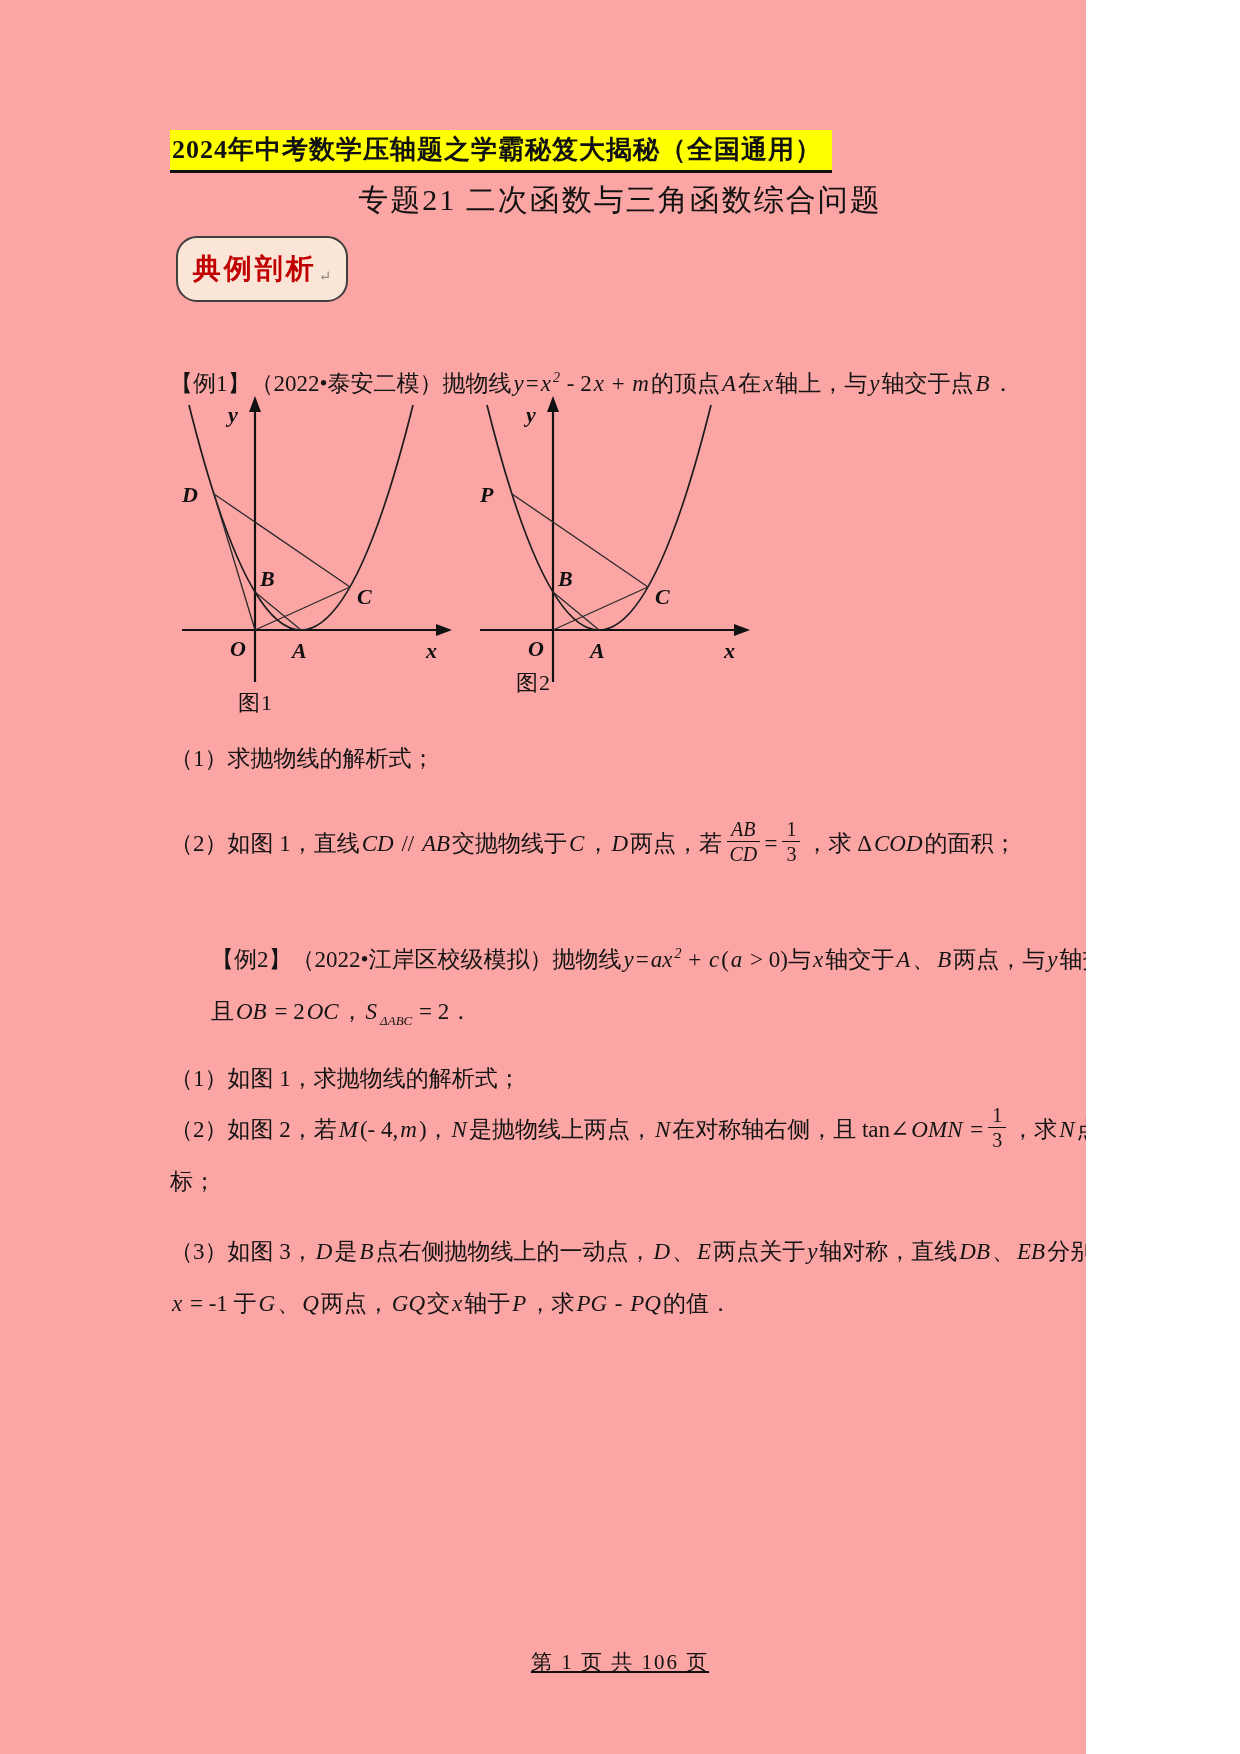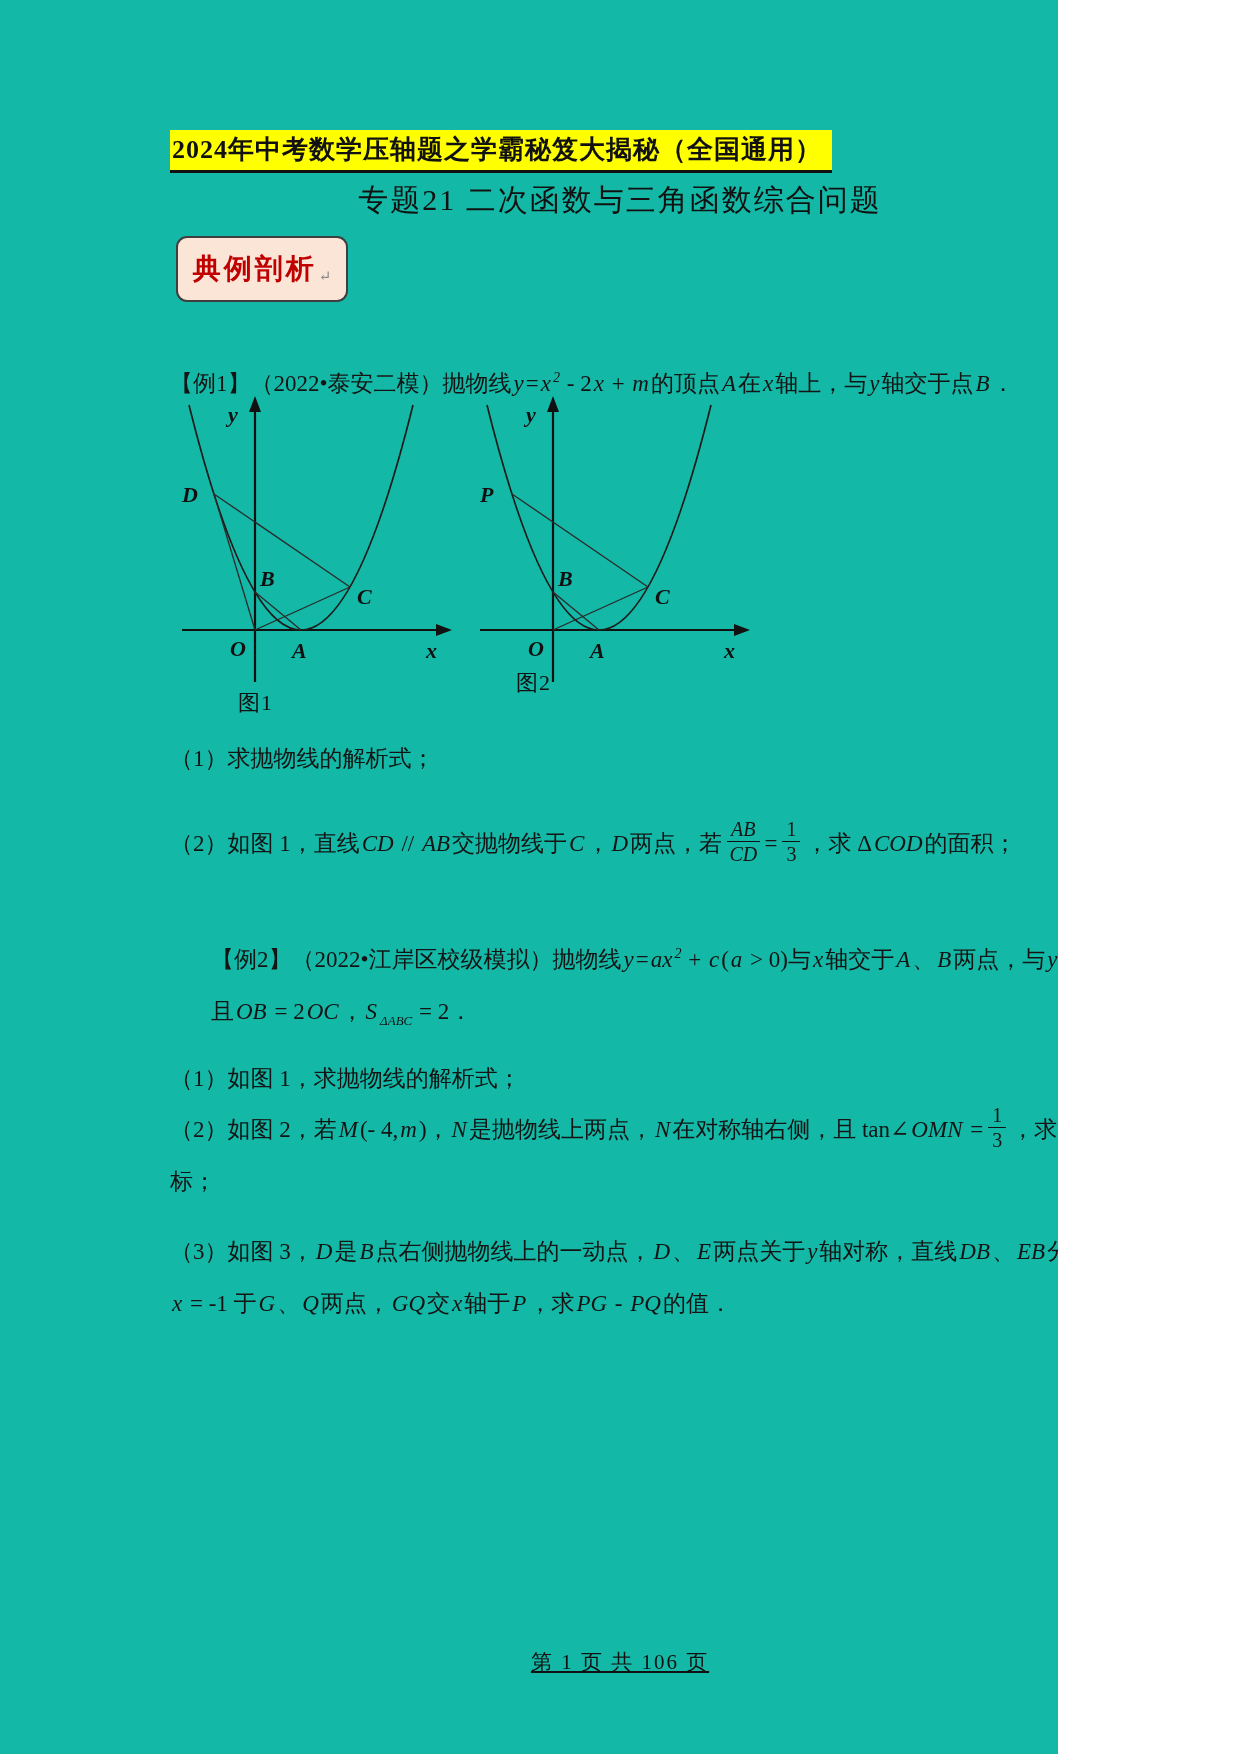--- a/index.html
+++ b/index.html
@@ -1,35 +1,35 @@
 <!DOCTYPE html>
 <html><head>
 <meta charset="utf-8">
 <style>
   html,body{margin:0;padding:0;background:#ffffff;}
   #page{
-    position:relative;width:1058px;height:1754px;background:#14b8a6;
-    font-family:"Liberation Serif","DejaVu Serif",serif;color:#111;overflow:hidden;
+    position:relative;width:1058px;height:1754px;background:#fca5a5;
+    font-family:"Liberation Serif","DejaVu Serif",serif;color:#111;overflow:hidden;padding-left:28px;
   }
   
   #hl-title{
     position:absolute;left:170px;top:130px;
     font-size:26px;font-weight:bold;letter-spacing:1px;
     background:#ffff00;border-bottom:3px solid #111;
     padding:2px 10px 3px 2px;white-space:nowrap;
   }
   
   #main-title{
     position:absolute;left:0;top:180px;width:1240px;text-align:center;
     font-size:30px;font-weight:normal;letter-spacing:2px;
   }
   
   #badge{
     position:absolute;left:176px;top:236px;width:168px;height:62px;
-    background:#fbe5d6;border:2px solid #3f3f3f;border-radius:11px;
+    background:#fbe5d6;border:2px solid #3f3f3f;border-radius:21px;
     display:flex;align-items:center;justify-content:center;
   }
   #badge .badge-label{
     color:#c00000;font-size:28px;font-weight:bold;letter-spacing:3px;
     font-family:"Liberation Serif","DejaVu Serif",serif;
   }
   #badge .ret{color:#8a8a8a;font-size:15px;margin-left:2px;margin-top:14px;}
   
   .para{
     position:absolute;left:170px;width:995px;

